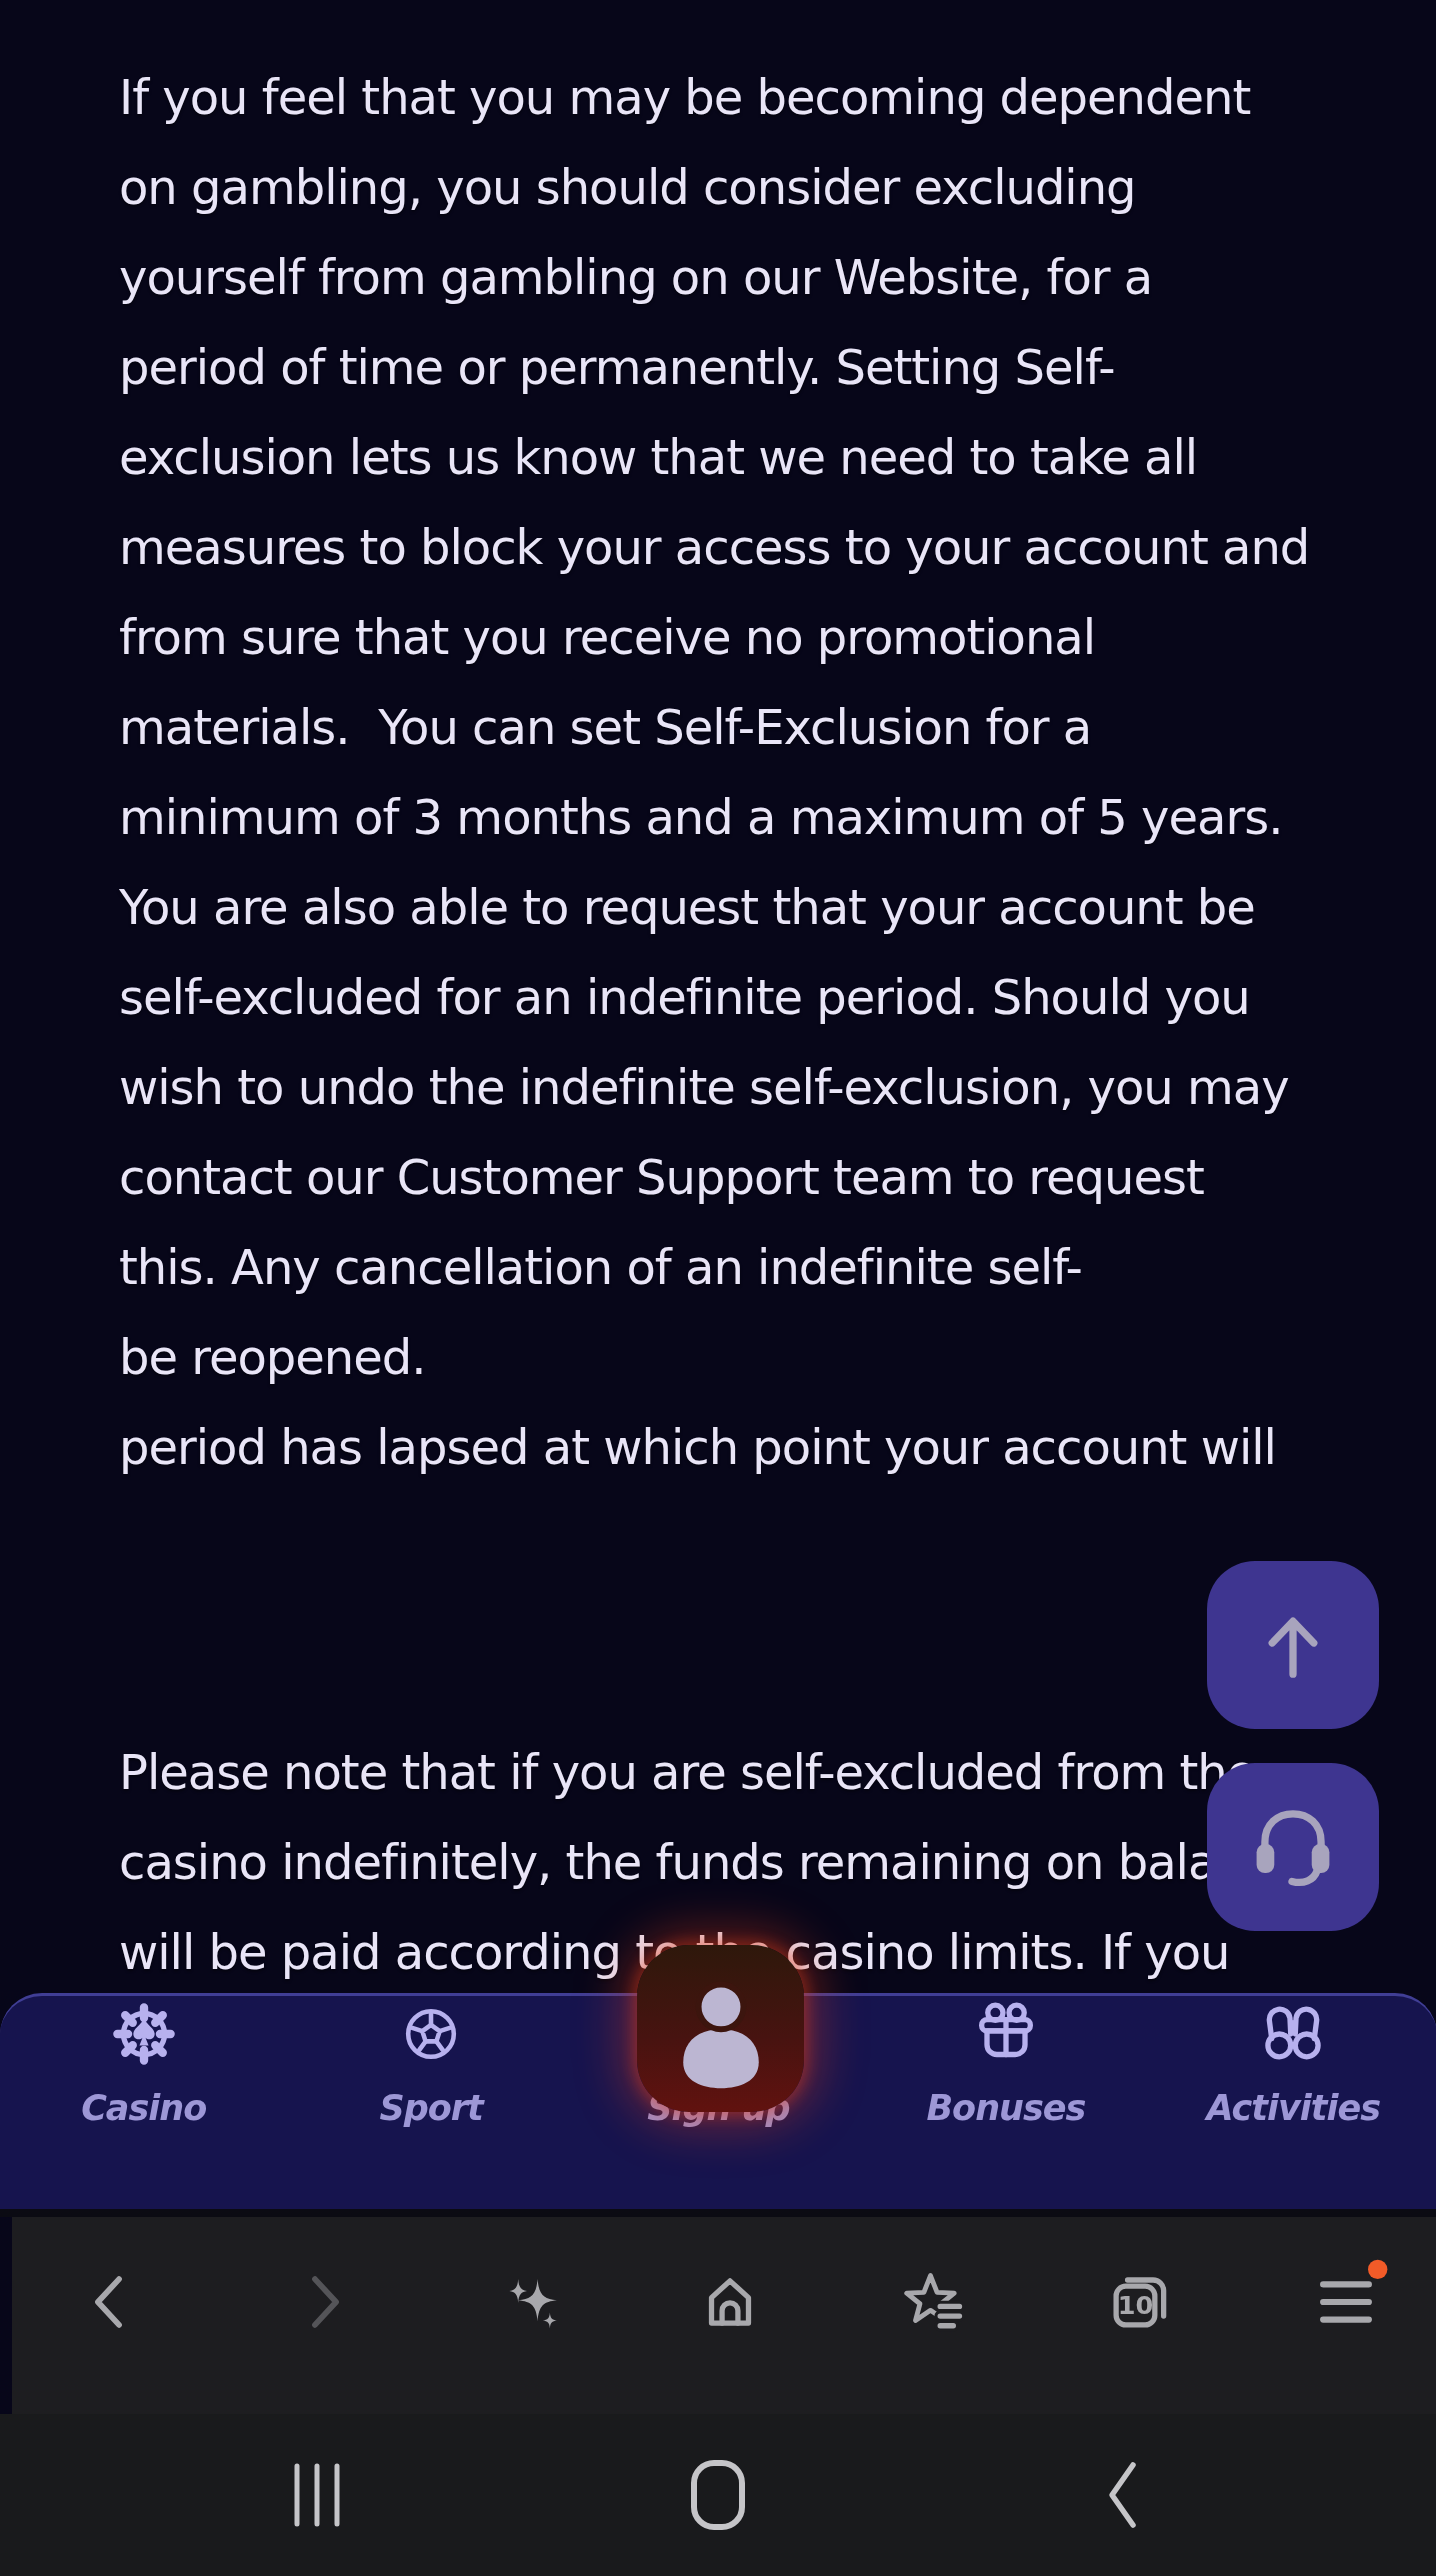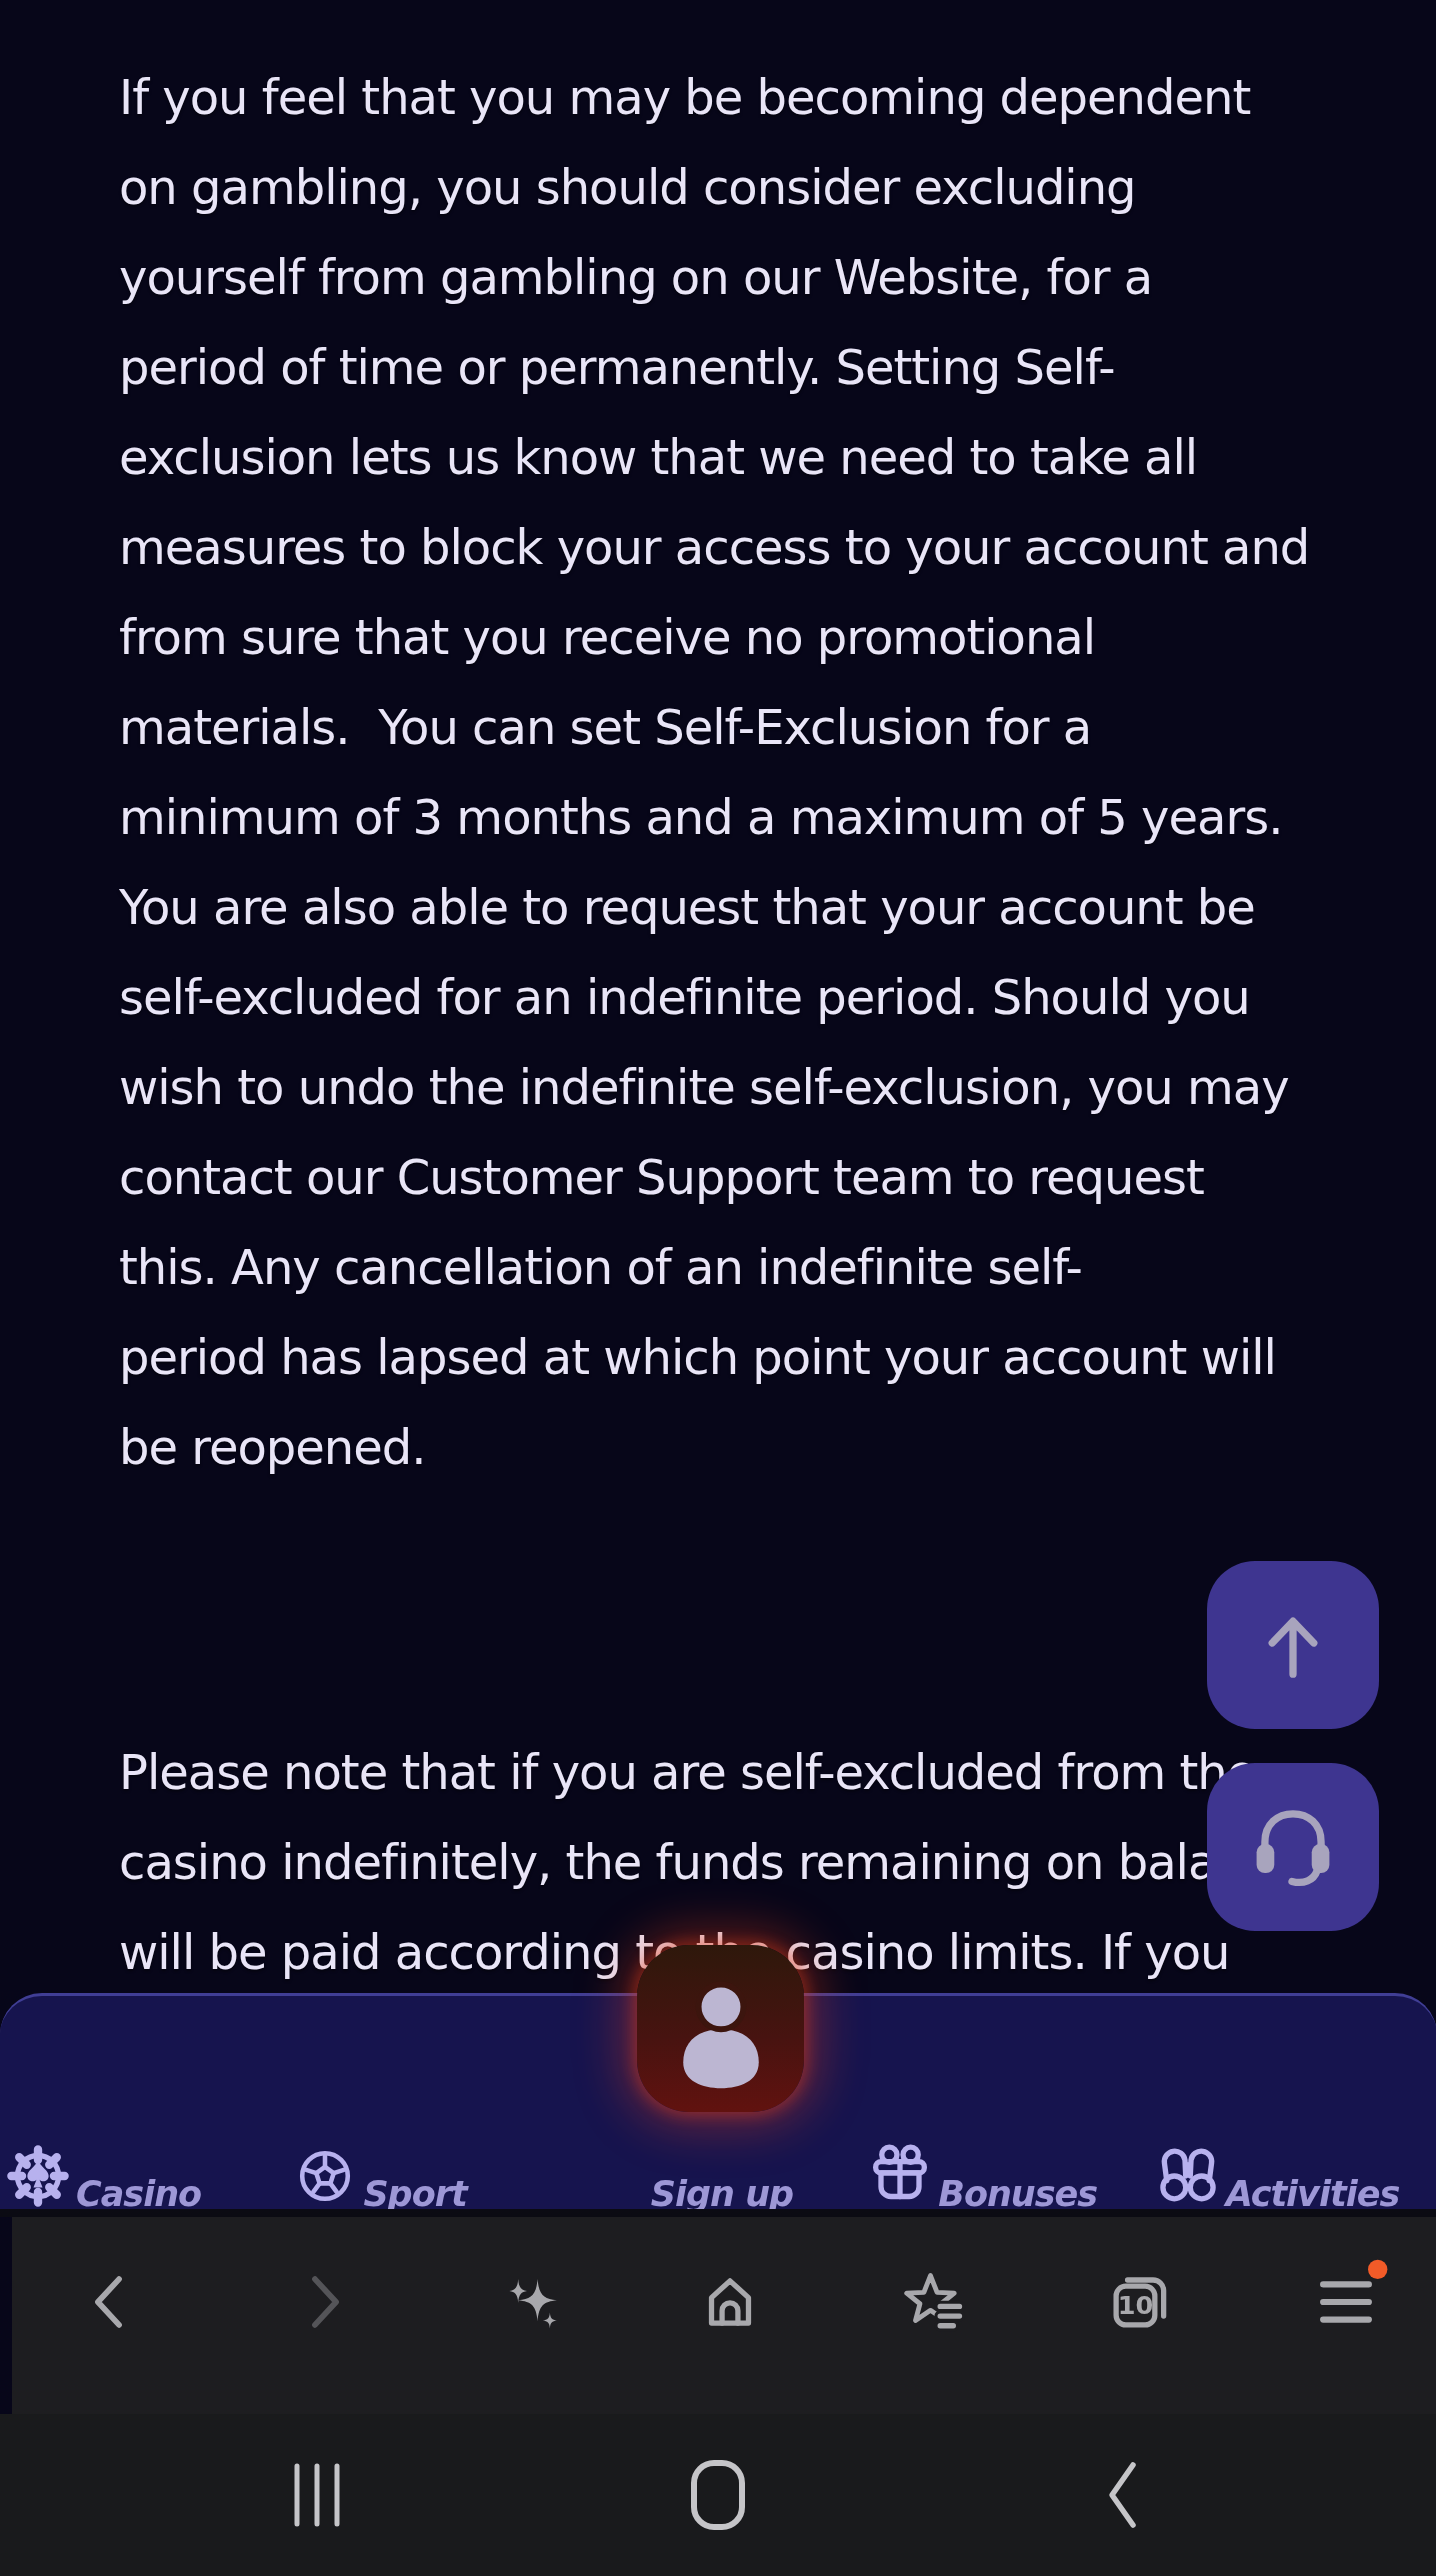--- a/index.html
+++ b/index.html
@@ -29,22 +29,21 @@
   .fab-stroke { stroke:var(--fab-icon); stroke-width:7; fill:none; stroke-linecap:round; stroke-linejoin:round; }
   .fab-fill { fill:var(--fab-icon); }
   
   #bottom-nav {
     position:absolute; left:0; top:1993px; width:1437px; height:221px;
     background:var(--nav-bg); border-radius:42px 42px 0 0;
     border-top:3px solid var(--nav-border);
     display:flex; z-index:10;
   }
   .nav-item {
-    flex:1; display:flex; flex-direction:row; align-items:flex-end;
-    padding-top:32px;
+    flex:1; display:flex; flex-direction:column; align-items:center;
   }
   .nav-icon { width:76px; height:76px; }
   .nav-icon svg { width:76px; height:76px; }
   .nav-stroke { stroke:var(--nav-icon); fill:none; stroke-linecap:round; stroke-linejoin:round; }
   .nav-fill { fill:var(--nav-icon); }
   .nav-label {
     margin-top:16px; font-style:italic; font-weight:bold; font-size:35px;
     letter-spacing:-1px; color:var(--nav-label);
   }
   
@@ -89,22 +88,22 @@
       <div class="line">exclusion lets us know that we need to take all</div>
       <div class="line">measures to block your access to your account and</div>
       <div class="line">from sure that you receive no promotional</div>
       <div class="line">materials.  You can set Self-Exclusion for a</div>
       <div class="line">minimum of 3 months and a maximum of 5 years.</div>
       <div class="line">You are also able to request that your account be</div>
       <div class="line">self-excluded for an indefinite period. Should you</div>
       <div class="line">wish to undo the indefinite self-exclusion, you may</div>
       <div class="line">contact our Customer Support team to request</div>
       <div class="line">this. Any cancellation of an indefinite self-</div>
+      <div class="line">be reopened.</div>
       <div class="line">period has lapsed at which point your account will</div>
-      <div class="line">be reopened.</div>
     </div>
   <div id="para2" class="para">
       <div class="line">Please note that if you are self-excluded from the</div>
       <div class="line">casino indefinitely, the funds remaining on balance</div>
       <div class="line">will be paid according to the casino limits. If you</div>
     </div>
 
   <div id="fab-top" class="fab">
     <span>
       <svg viewBox="0 0 100 100">

